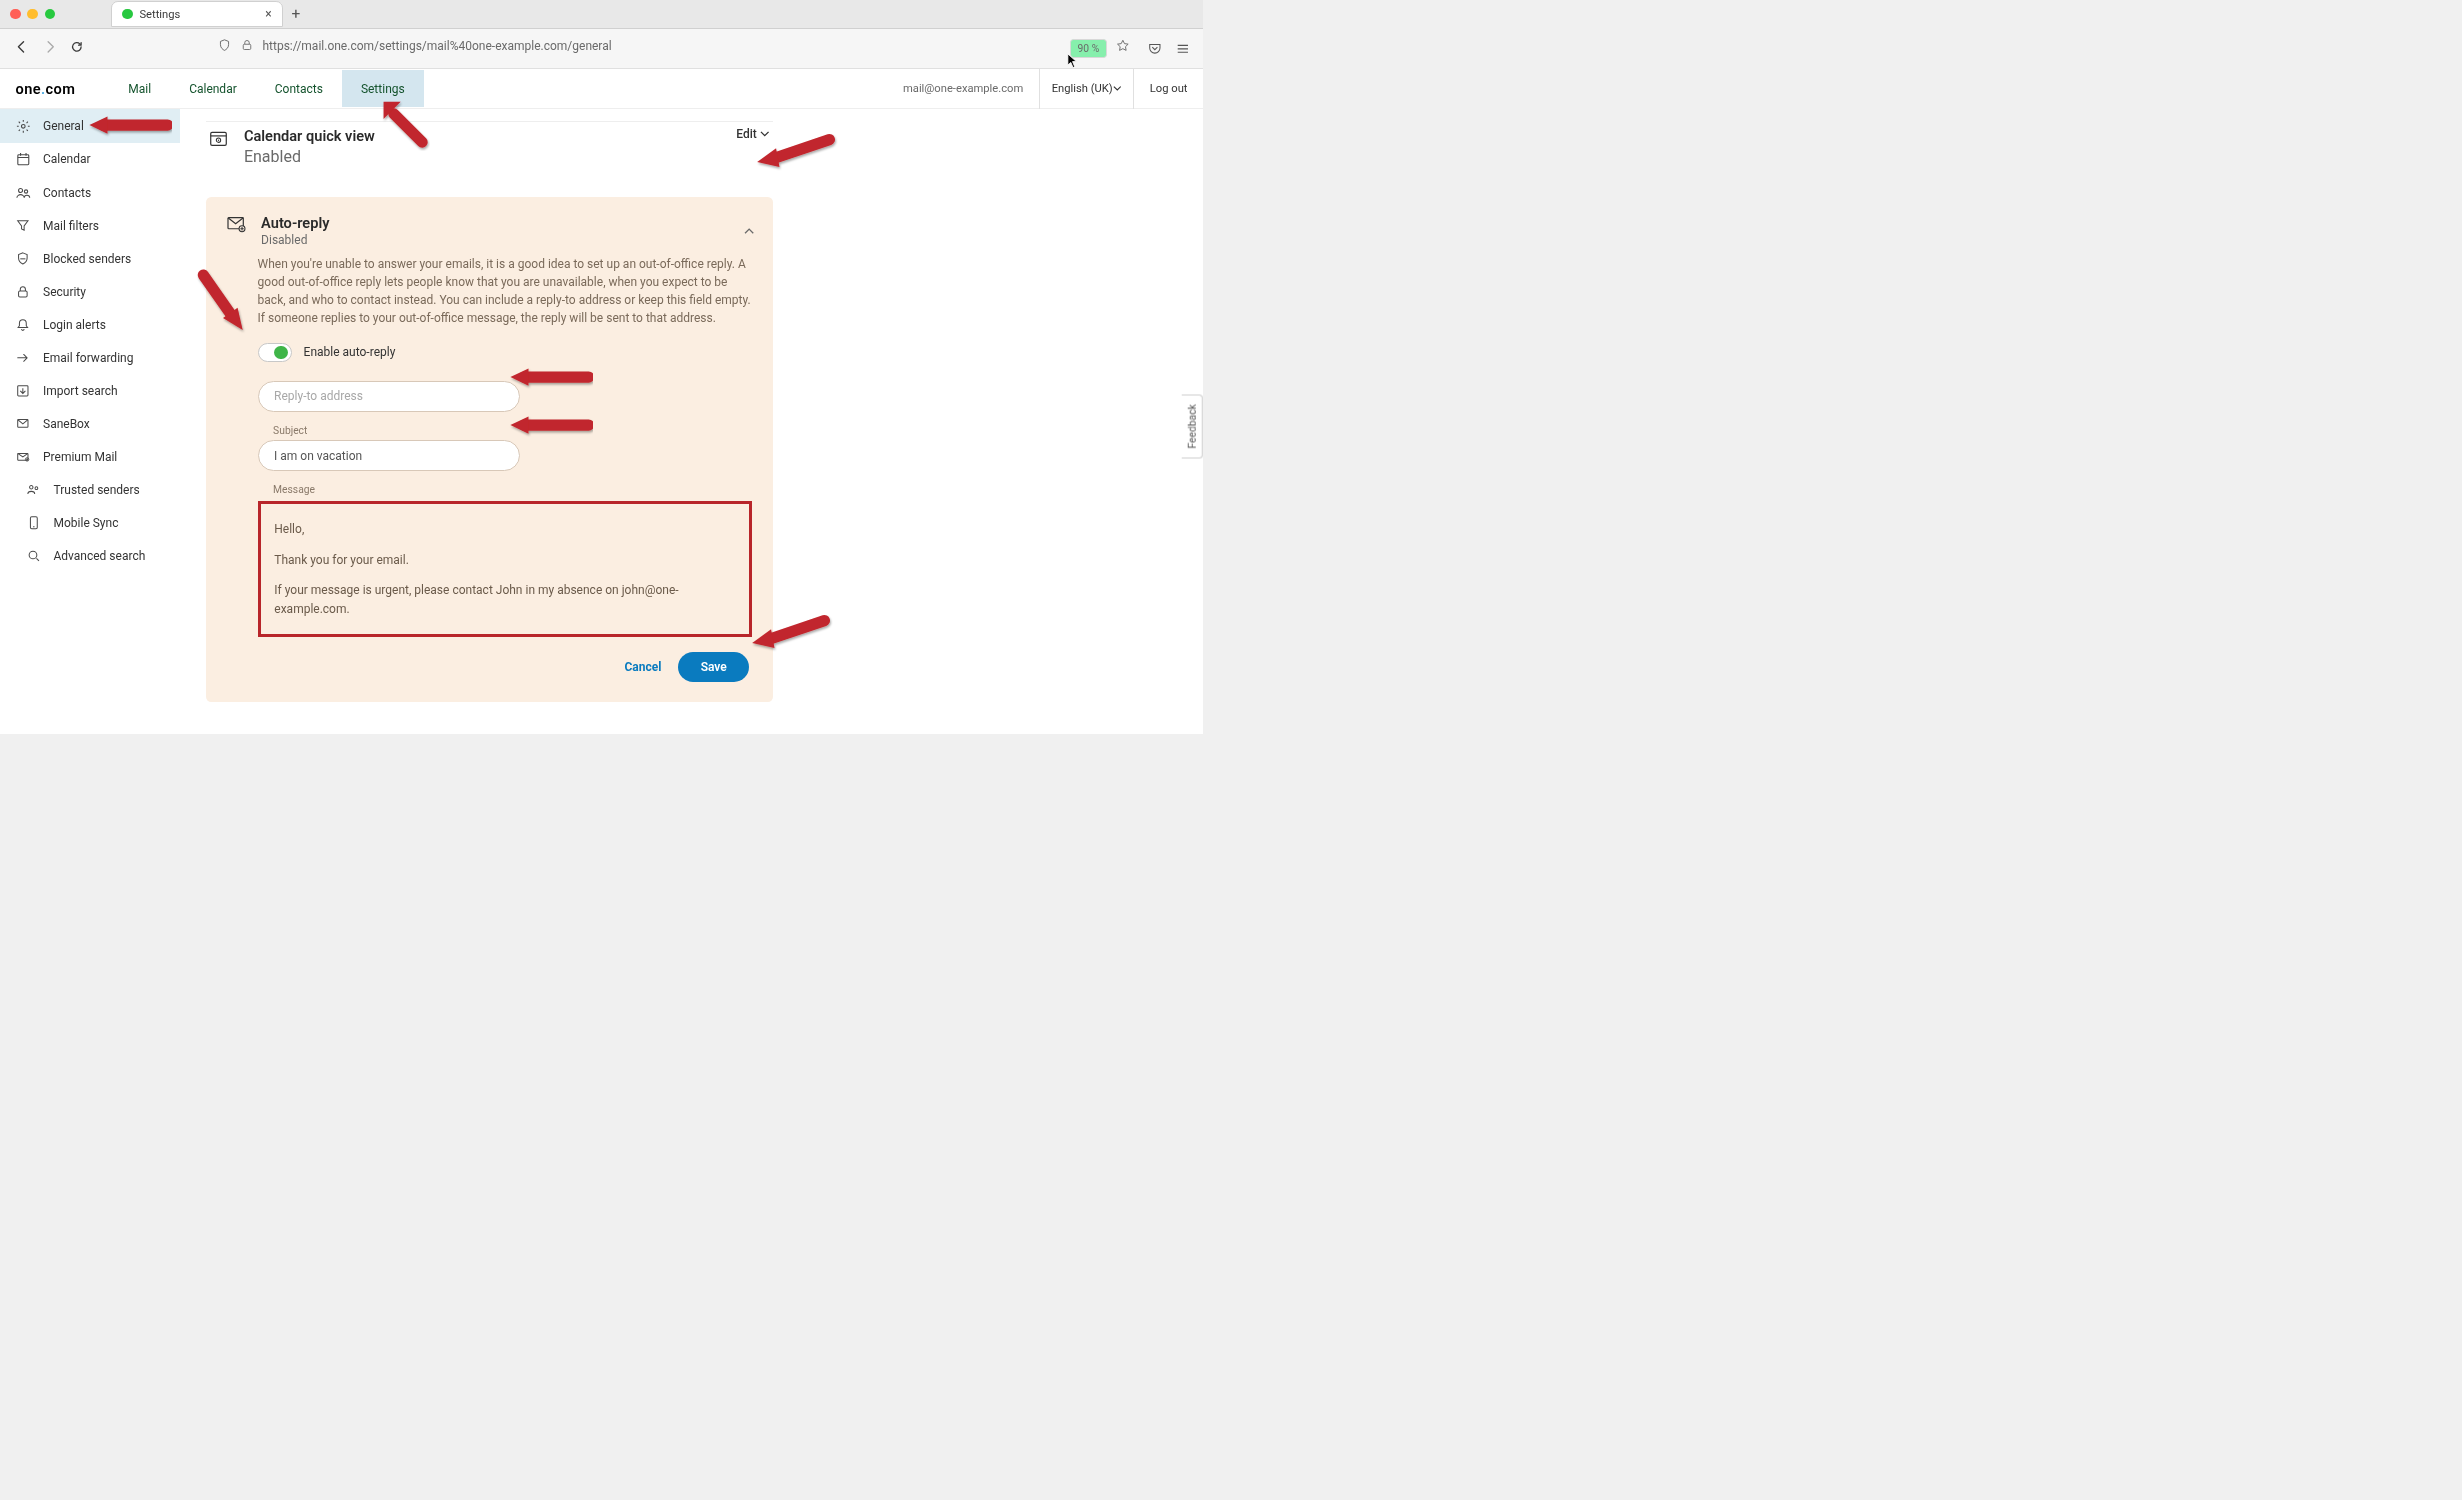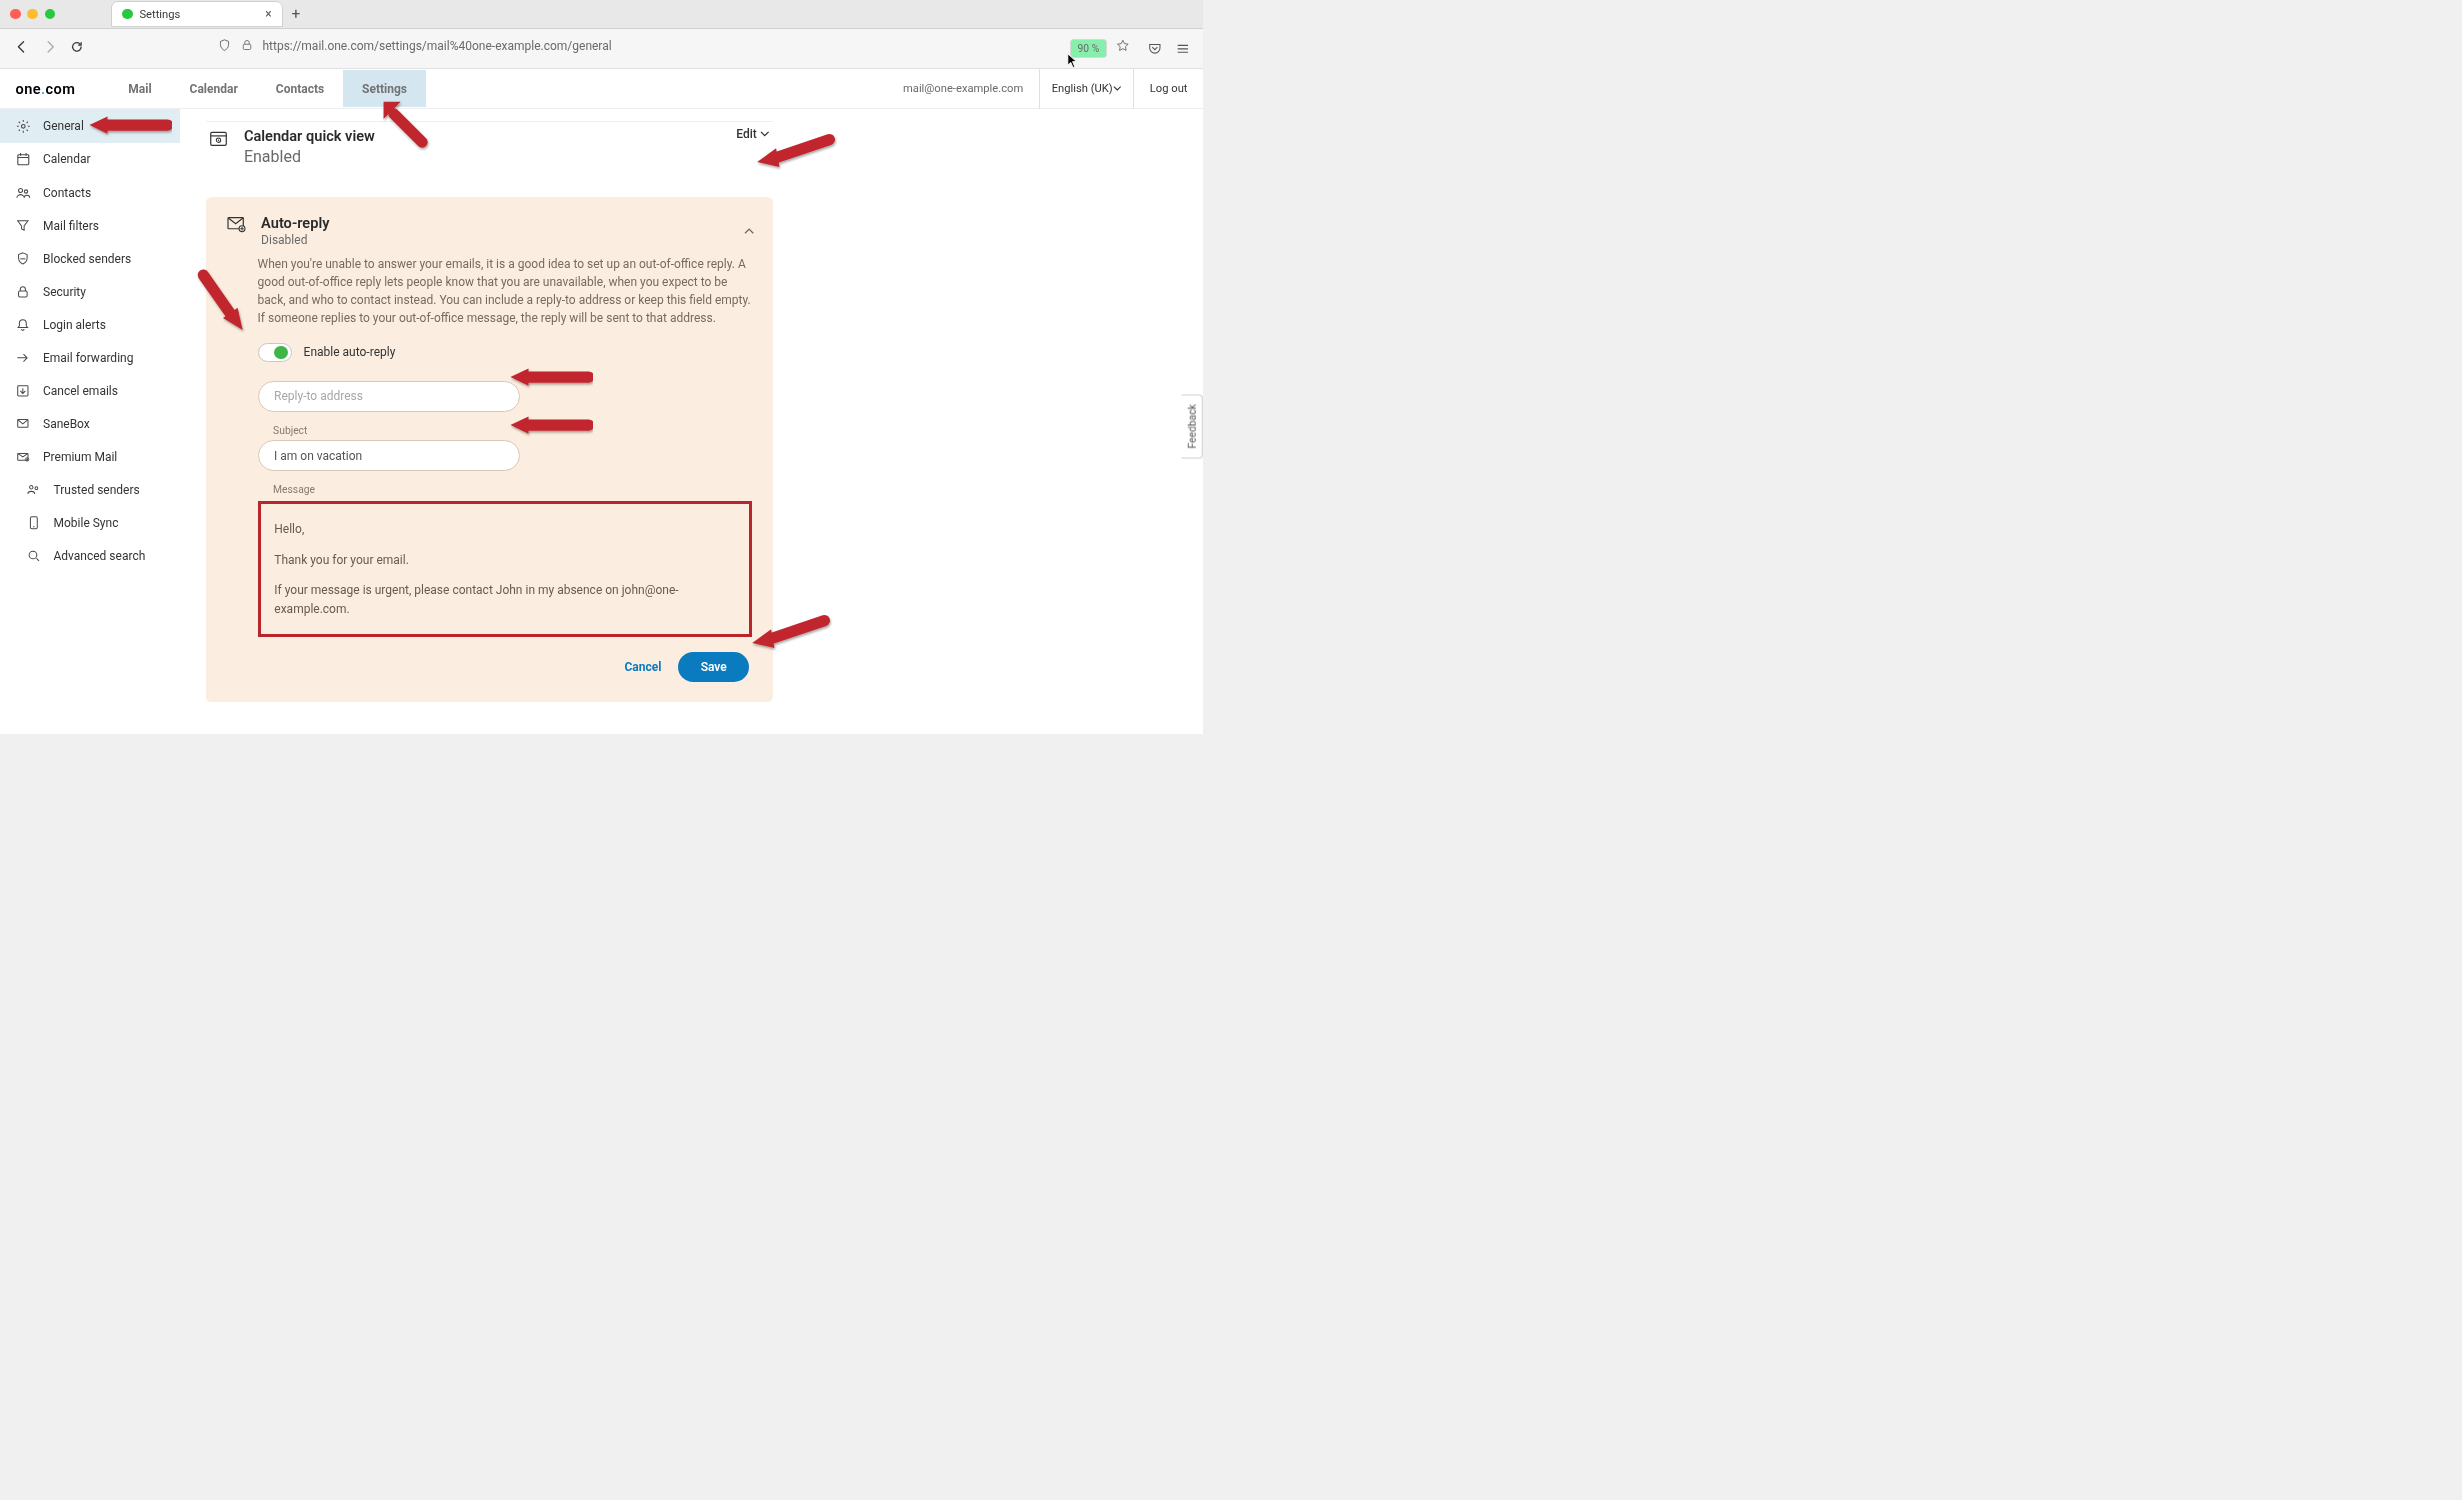--- a/index.html
+++ b/index.html
@@ -24,21 +24,21 @@
     .url-box { flex: 1; display: flex; align-items: flex-start; gap: 8.6px; font-size: 12px; color: #6a6a6a; }
     .url-box .icon { width: 13.7px; display: inline-flex; justify-content: center; }
     .zoom-badge { background: #86efac; border: 0.9px solid #d8d8d8; border-radius: 3.4px; padding: 1.7px 6.9px; font-size: 10.3px; }
     .right-tools { display: flex; align-items: center; gap: 13.7px; margin-left: 8.6px; }
 
     
     .app-header { height: 40px; background: #fff; border-bottom: 0.9px solid #eee; display: flex; align-items: center; padding: 0 15.5px; }
     .logo { font-size: 14.6px; font-weight: 600; letter-spacing: 0.4px; }
     .logo .dot { color: #4aa8e0; }
     .top-nav { display: flex; margin-left: 34px; gap: 0; }
-    .top-nav a { padding: 11.2px 19px; font-size: 12px; color: #737373; text-decoration: none; cursor: pointer; font-weight: bold; }
+    .top-nav a { padding: 11.2px 19px; font-size: 12px; color: #14532d; text-decoration: none; cursor: pointer; }
     .top-nav a.active { background: #d4e6ef; }
     .header-right { margin-left: auto; display: flex; align-items: center; gap: 15.5px; font-size: 11.2px; color: #6a6a6a; }
     .lang-sel { display: flex; align-items: center; gap: 0; border-left: 0.9px solid #e0e0e0; border-right: 0.9px solid #e0e0e0; padding: 0 12px; height: 40px; color: #333; }
 
     
     .app-body { display: flex; height: calc(100% - 108px); background: #fff; }
     .sidebar { width: 180px; background: #fff; padding-top: 0; }
     .sidebar-item { display: flex; align-items: center; gap: 12px; padding: 9.5px 15.5px; font-size: 12px; color: #333; cursor: pointer; }
     .sidebar-item.active { background: #e0eef4; }
     .sidebar-item.sub { padding-left: 26px; }
@@ -257,21 +257,21 @@
         </span>
       <span>Email forwarding</span>
     </div>
     <div class="sidebar-item">
       <span class="sidebar-icon">
           <svg width="13.7" height="13.7" viewBox="0 0 16 16">
             <rect x="2" y="2" width="12" height="12" rx="1" stroke="#4a4a4a" stroke-width="1.2" fill="none"></rect>
             <path d="M8 5v5M5 8l3 3 3-3" stroke="#4a4a4a" stroke-width="1.2" fill="none"></path>
           </svg>
         </span>
-      <span>Cancel emails</span>
+      <span>Import search</span>
     </div>
     <div class="sidebar-item">
       <span class="sidebar-icon">
           <svg width="13.7" height="13.7" viewBox="0 0 16 16">
             <rect x="2" y="3" width="12" height="9" rx="1" stroke="#4a4a4a" stroke-width="1.2" fill="none"></rect>
             <path d="M2 3l6 5 6-5" stroke="#4a4a4a" stroke-width="1.2" fill="none"></path>
           </svg>
         </span>
       <span>SaneBox</span>
     </div>

